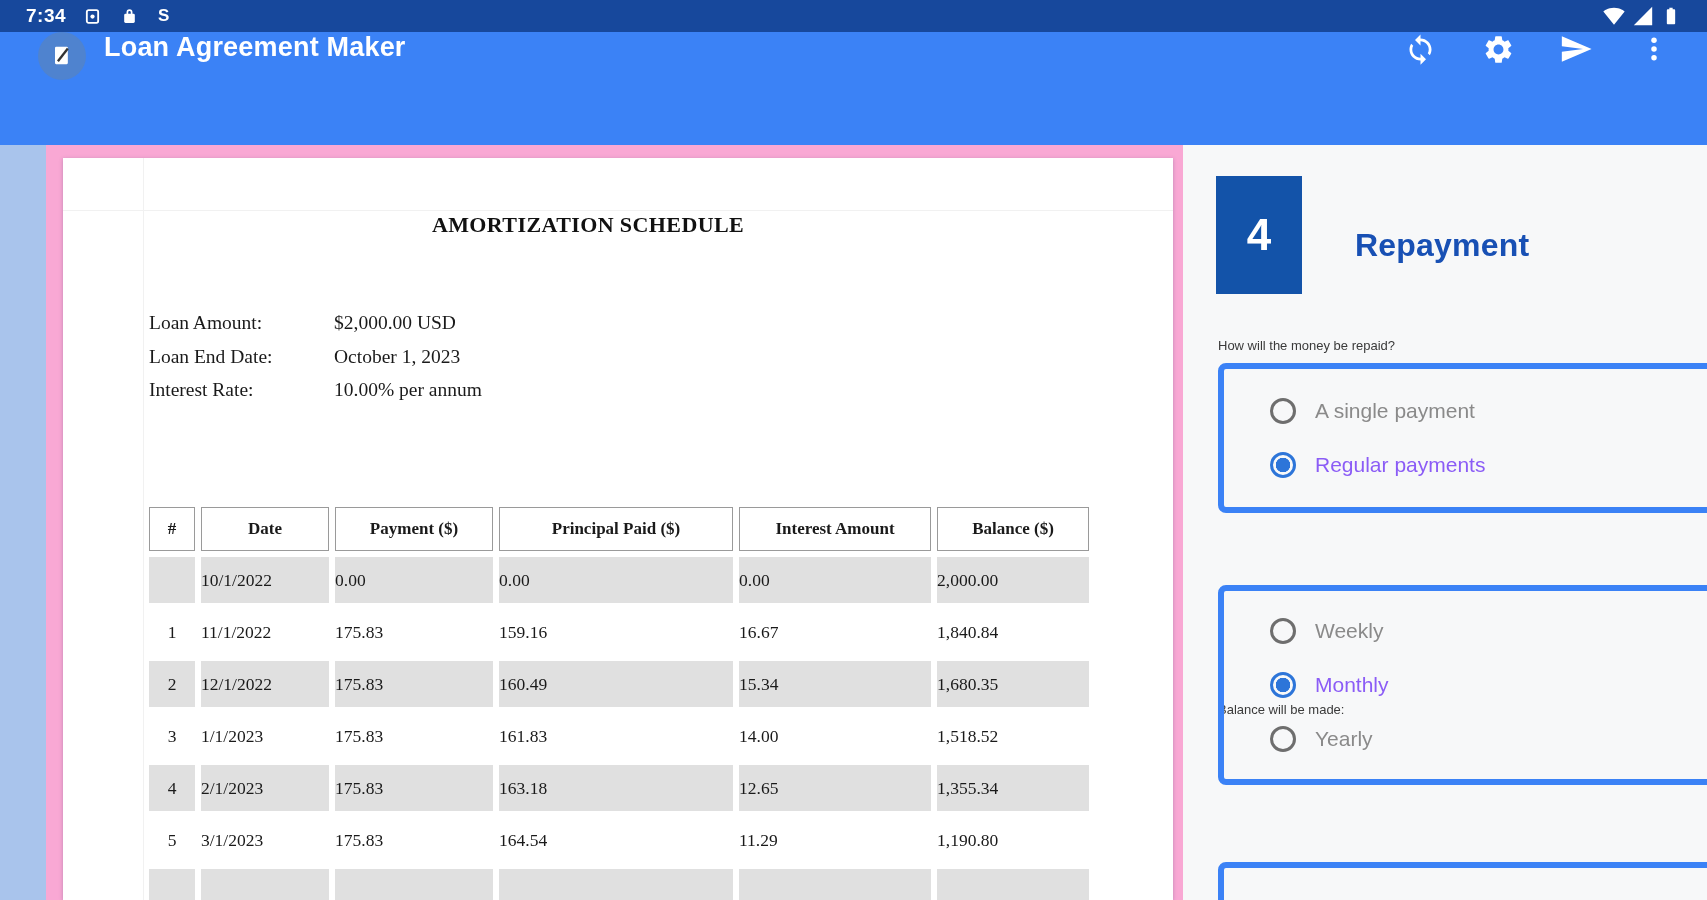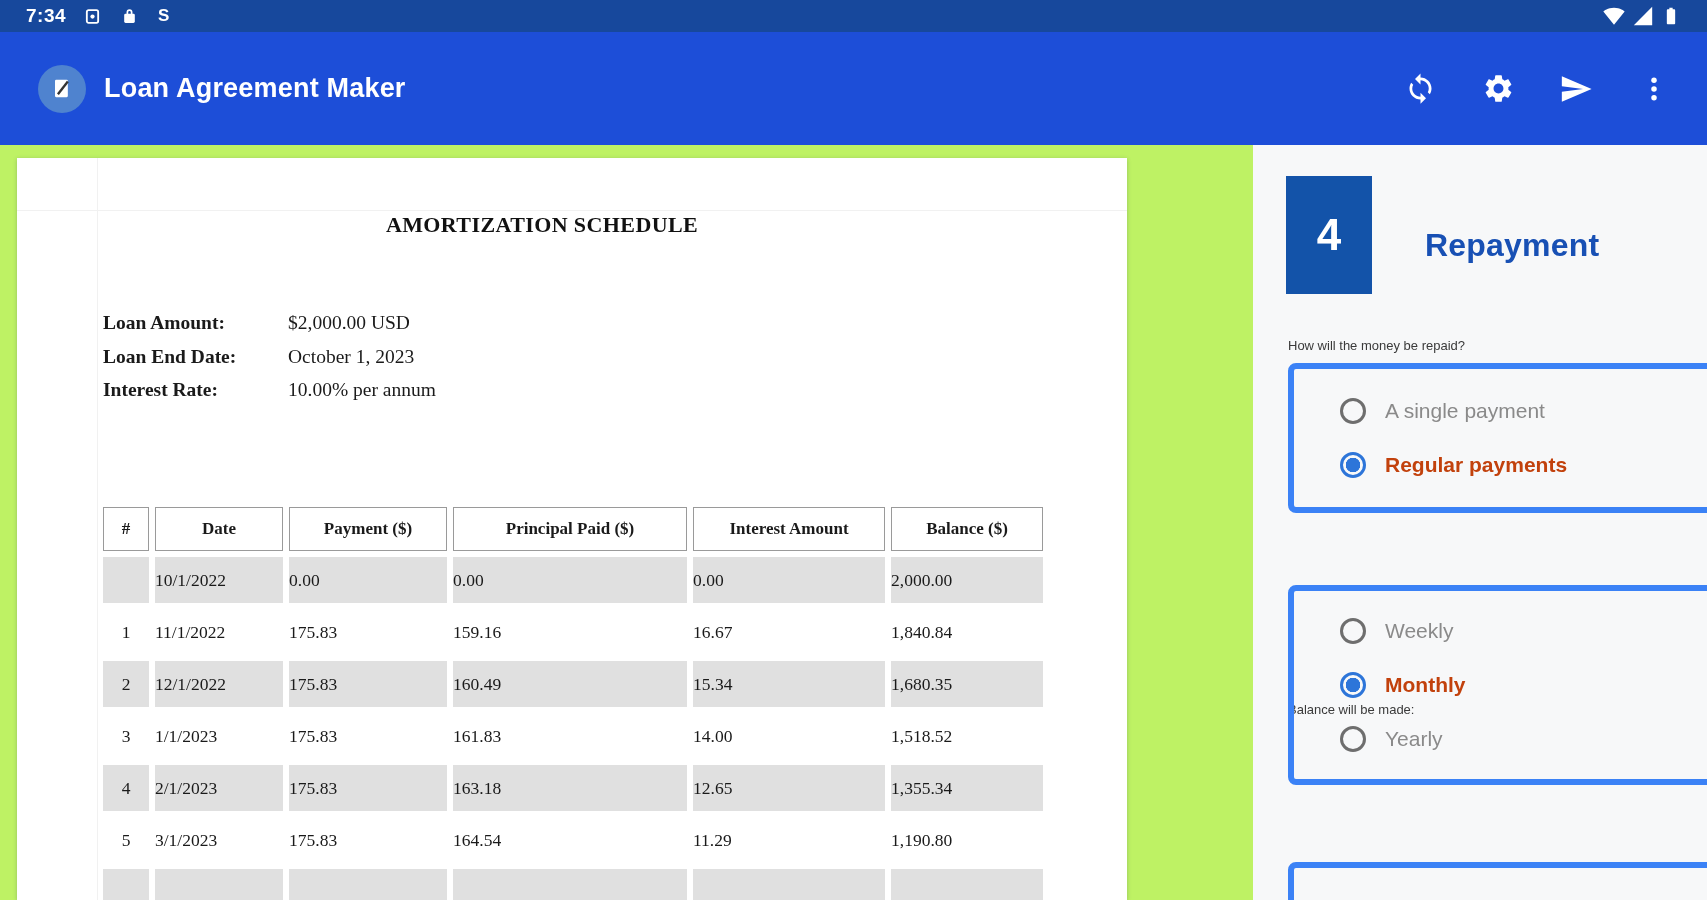--- a/index.html
+++ b/index.html
@@ -11,51 +11,51 @@
     background:#17489c; color:#fff; display:flex; align-items:center;
     padding:0 26px; z-index:10; }
   .sb-time { font-size:19px; font-weight:bold; letter-spacing:.5px;text-align:right; }
   .sb-left { display:flex; align-items:center; gap:20px; margin-left:18px; }
   .sb-right { margin-left:auto; display:flex; align-items:center; gap:7px; }
   .sb-ic { display:inline-flex; align-items:center; }
   .sb-s { font-size:17px; font-weight:bold; color:#fff; }
 
   
   .app-bar { position:absolute; left:0; top:32px; width:1707px; height:113px;
-    background:#1d4ed8; display:flex; align-items:center; padding:0 36px 0 38px; }
+    background:#3b82f6; display:flex; align-items:flex-start; padding:0 36px 0 38px; }
   .logo { width:48px; height:48px; border-radius:50%; background:#4f83cf;
     display:flex; align-items:center; justify-content:center; flex:0 0 auto; }
   .app-title { color:#fff; font-size:27px; font-weight:bold; margin-left:18px;
     letter-spacing:.2px; }
   .ab-actions { margin-left:auto; display:flex; align-items:center; gap:44px; }
   .ab-btn { width:34px; height:34px; display:flex; align-items:center;
     justify-content:center; cursor:pointer; }
 
   
   .content { position:absolute; left:0; top:145px; width:1707px; height:755px;
     display:flex; }
 
   
-  .preview { width:1253px; height:755px; background:#bef264; position:relative;
-    flex:0 0 auto; }
+  .preview { width:1137px; height:755px; background:#f9a8d4; position:relative;
+    flex:0 0 auto;margin-left:46px; }
   .page { position:absolute; left:17px; top:13px; width:1110px; height:742px;
     background:#ffffff; overflow:hidden; box-shadow:0 1px 4px rgba(20,40,90,.25); }
   .guide-h { position:absolute; left:0; top:52px; width:100%; height:1px;
     background:#f1f1f1; }
   .guide-v { position:absolute; left:80px; top:0; width:1px; height:100%;
     background:#f1f1f1; }
 
   .doc-title { position:absolute; left:80px; top:54px; width:890px;
     text-align:center; font-family:"Liberation Serif","DejaVu Serif",serif;
     font-weight:bold; font-size:22px; color:#111; letter-spacing:.4px; }
 
   .details { position:absolute; left:86px; top:148px;
     font-family:"Liberation Serif","DejaVu Serif",serif; font-size:19.5px;
     color:#1a1a1a; line-height:33.5px; }
-  .detail-label { display:inline-block; width:185px;font-weight:bold; }
+  .detail-label { display:inline-block; width:185px; }
 
   table.amort { position:absolute; left:80px; top:343px;
     border-collapse:separate; border-spacing:6px;
     font-family:"Liberation Serif","DejaVu Serif",serif; color:#1a1a1a;
     table-layout:fixed; }
   table.amort th { border:1px solid #9a9a9a; background:#fff; height:44px;
     font-size:17px; font-weight:bold; text-align:center; }
   table.amort td { height:46px; font-size:17.5px; text-align:left;
     padding-right:18px; overflow:hidden; white-space:nowrap; }
   table.amort td:first-child { text-align:center; padding-right:0; }
@@ -81,21 +81,21 @@
   .q-box-1 { top:218px; height:150px; }
   .q-box-2 { top:440px; height:200px; }
   .q-box-3 { top:717px; height:90px; }
 
   .radio-row { display:flex; align-items:center; gap:19px; cursor:pointer; }
   .radio { width:26px; height:26px; border-radius:50%;
     border:3px solid #6e6e6e; flex:0 0 auto; background:transparent; }
   .radio.selected { border-color:#2d75d9;
     background:radial-gradient(circle, #2d75d9 0 7px, rgba(0,0,0,0) 7.5px); }
   .opt-label { font-size:21px; color:#8a8a8a; }
-  .opt-label.sel { color:#c2410c; font-weight:700; }
+  .opt-label.sel { color:#8b5cf6; font-weight:400; }
 </style>
 </head>
 <body>
 
 <div class="status-bar">
   <span class="sb-time">7:34</span>
   <span class="sb-left">
     <span class="sb-ic">
       <svg width="17" height="17" viewBox="0 0 24 24">
           <rect x="4" y="3" width="16" height="18" rx="2.5" fill="none" stroke="#fff" stroke-width="2.6"></rect>

